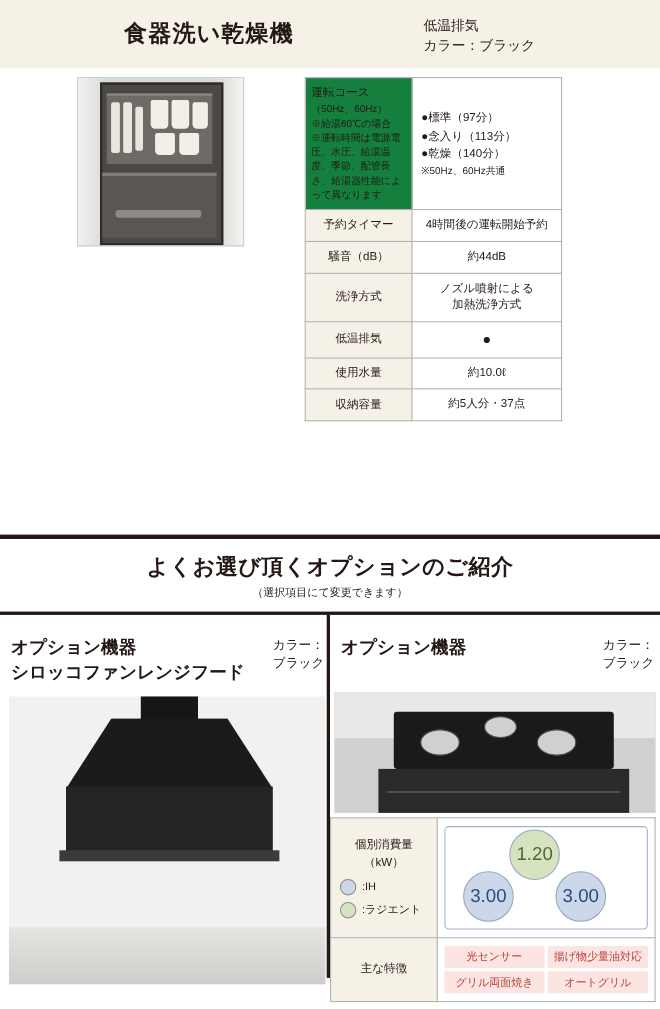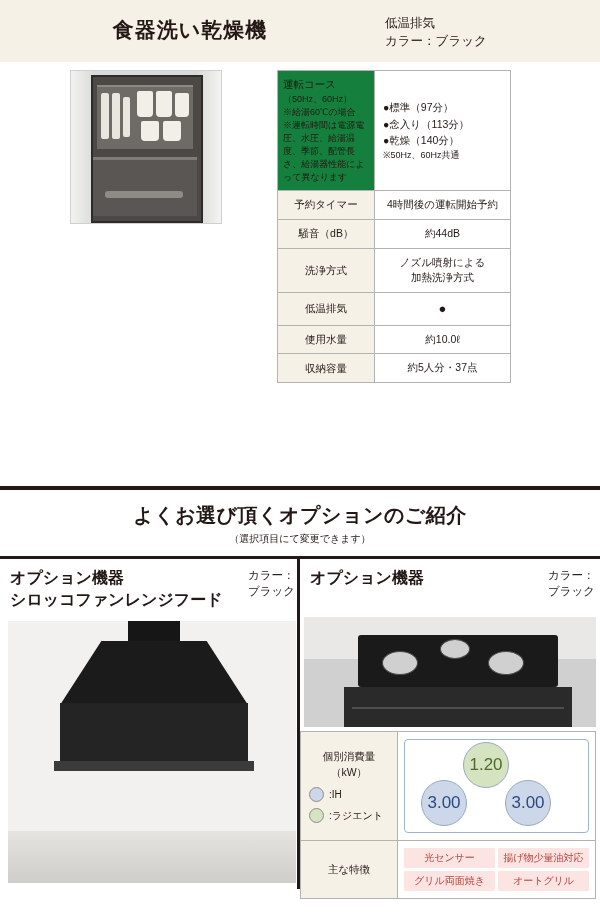--- a/index.html
+++ b/index.html
@@ -169,21 +169,21 @@
     height: 3px;
     background: #231815;
   }
 
   .opt-cols {
     position: relative;
     height: 330px;
   }
   .opt-col {
     position: absolute;
-    top: 0;
+    top: 12px;
     width: 303px;
     height: 330px;
     text-decoration: underline;
   }
   .opt-col.left { left: 0; }
   .opt-col.right { left: 300px; }
   .opt-vrule {
     position: absolute;
     left: 297px; top: 0;
     width: 3px; height: 330px;

